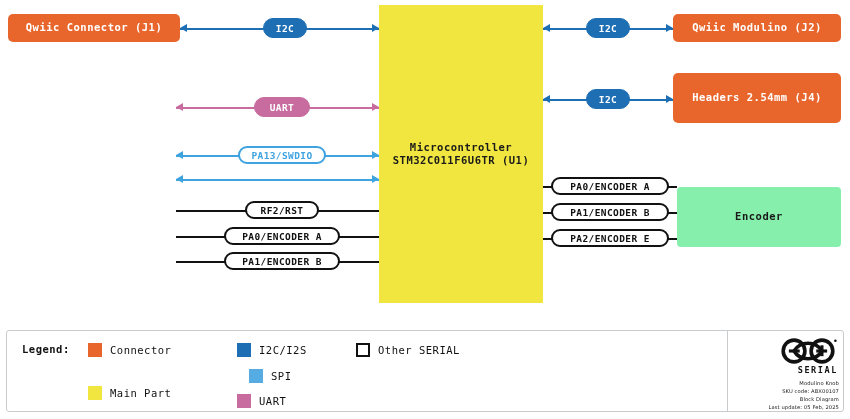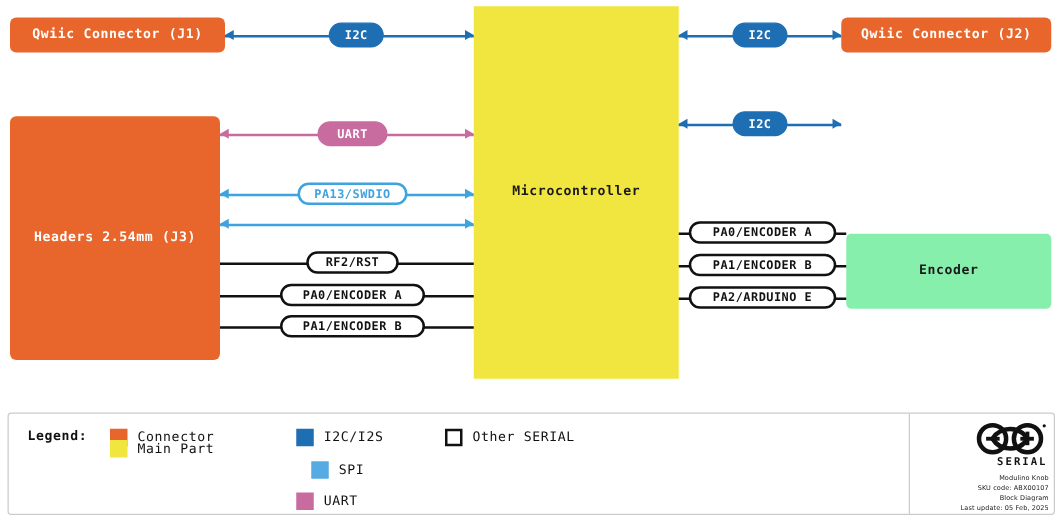--- a/index.html
+++ b/index.html
@@ -97,32 +97,33 @@
   <div class="line ln-serial" style="left:543px;top:186px;width:134px;"></div>
 
   <div class="line ln-serial" style="left:543px;top:212px;width:134px;"></div>
 
   <div class="line ln-serial" style="left:543px;top:238px;width:134px;"></div>
 
   <div class="blk blk-connector" style="left:8px;top:14px;width:172px;height:28px;">
     <span>Qwiic Connector (J1)</span>
   </div>
 
-  <div class="blk blk-connector" style="left:8px;top:93px;width:168px;height:195px;">
-    <span>Headers 2.54mm (J3)</span>
-  </div>
 
   <div class="blk blk-main" style="left:379px;top:5px;width:164px;height:298px;flex-direction:column;border-radius:0;">
     <span>Microcontroller</span>
+    <span>STM32C011F6U6TR (U1)</span>
   </div>
 
   <div class="blk blk-connector" style="left:673px;top:14px;width:168px;height:28px;">
-    <span>Qwiic Connector (J2)</span>
-  </div>
-
+    <span>Qwiic Modulino (J2)</span>
+  </div>
+
+  <div class="blk blk-connector" style="left:673px;top:73px;width:168px;height:50px;">
+    <span>Headers 2.54mm (J4)</span>
+  </div>
 
   <div class="blk blk-internal" style="left:677px;top:187px;width:164px;height:60px;">
     <span>Encoder</span>
   </div>
 
   <div class="pill pill-i2c" style="left:263px;top:18px;width:44px;height:20px;">
     <span>I2C</span>
   </div>
 
   <div class="pill pill-i2c" style="left:586px;top:18px;width:44px;height:20px;">
@@ -156,33 +157,33 @@
 
   <div class="pill pill-serial" style="left:551px;top:177px;width:118px;height:18px;">
     <span>PA0/ENCODER A</span>
   </div>
 
   <div class="pill pill-serial" style="left:551px;top:203px;width:118px;height:18px;">
     <span>PA1/ENCODER B</span>
   </div>
 
   <div class="pill pill-serial" style="left:551px;top:229px;width:118px;height:18px;">
-    <span>PA2/ARDUINO E</span>
+    <span>PA2/ENCODER E</span>
   </div>
 
   <div id="legend-box"></div>
   <div id="legend-divider"></div>
 
   <div class="lg-title">Legend:</div>
 
   <div class="lg-item" style="left:88px;top:343px;">
     <span class="sw" style="background:#E8662C;"></span>
     <span>Connector</span>
   </div>
-  <div class="lg-item" style="left:88px;top:352px;">
+  <div class="lg-item" style="left:88px;top:386px;">
     <span class="sw" style="background:#F0E63F;"></span>
     <span>Main Part</span>
   </div>
 
   <div class="lg-item" style="left:237px;top:343px;">
     <span class="sw" style="background:#1E6EB4;"></span>
     <span>I2C/I2S</span>
   </div>
   <div class="lg-item" style="left:237px;top:369px;padding-left:12px;">
     <span class="sw" style="background:#56ACE2;"></span>

